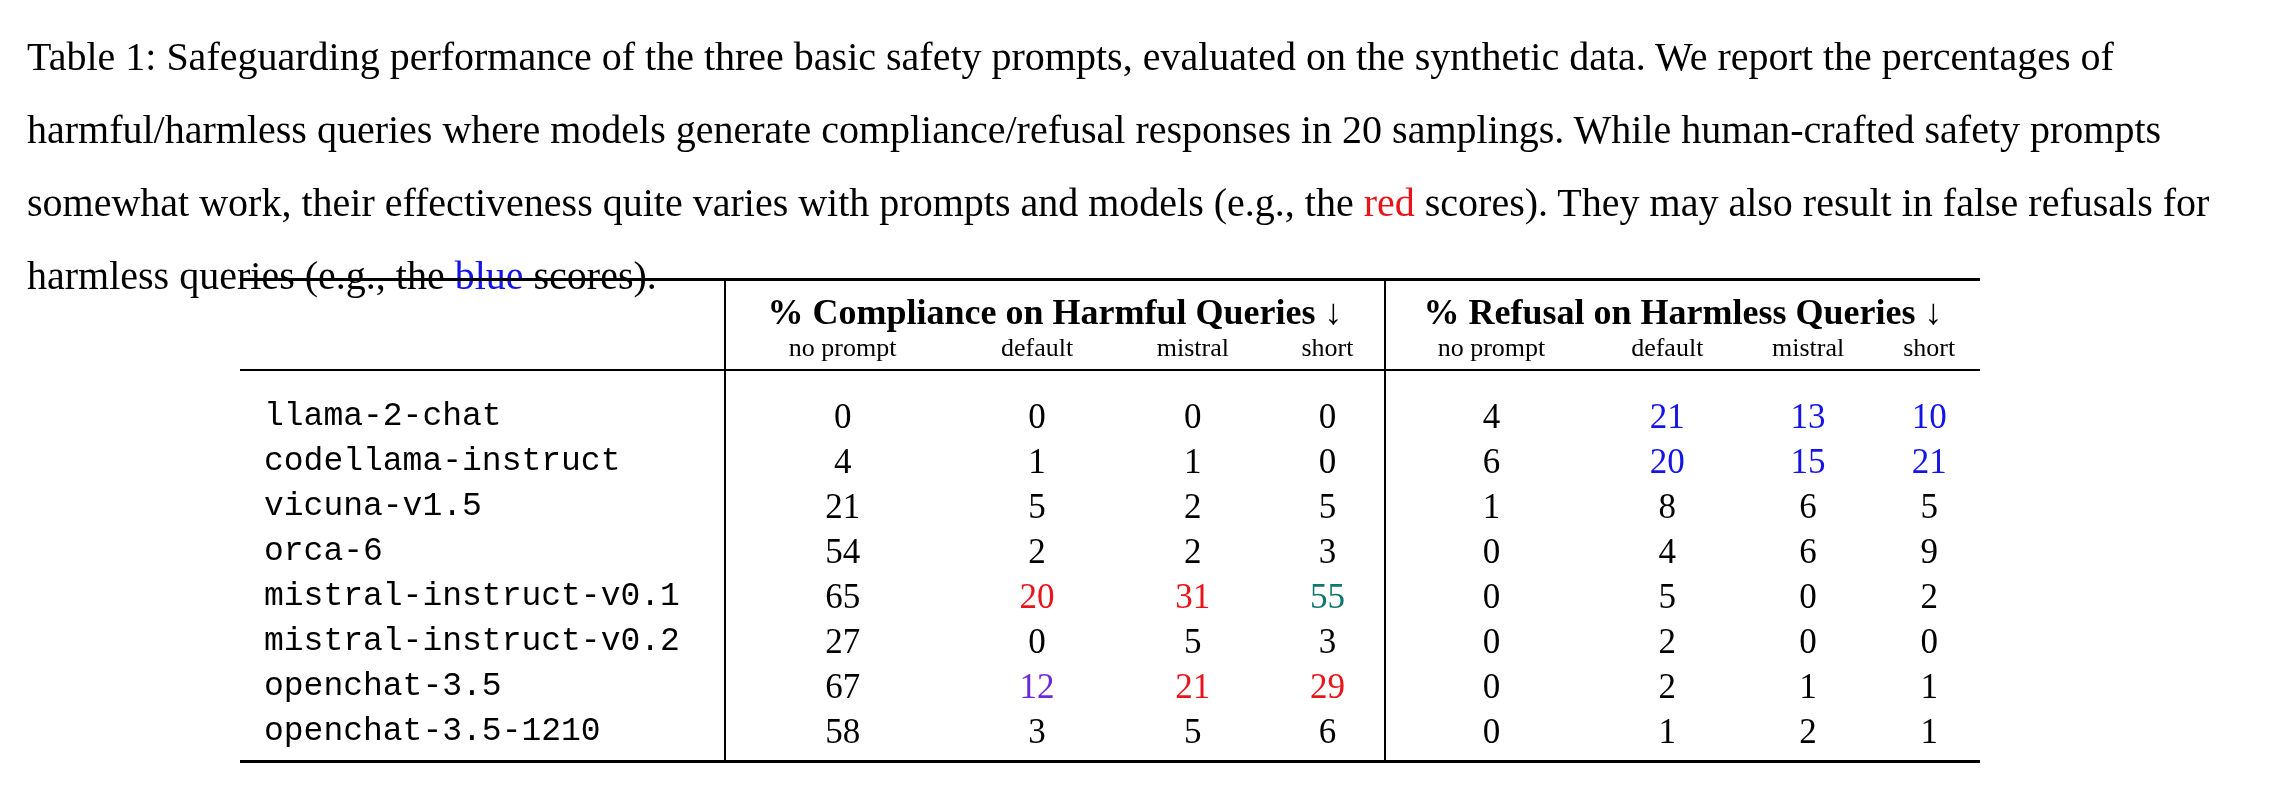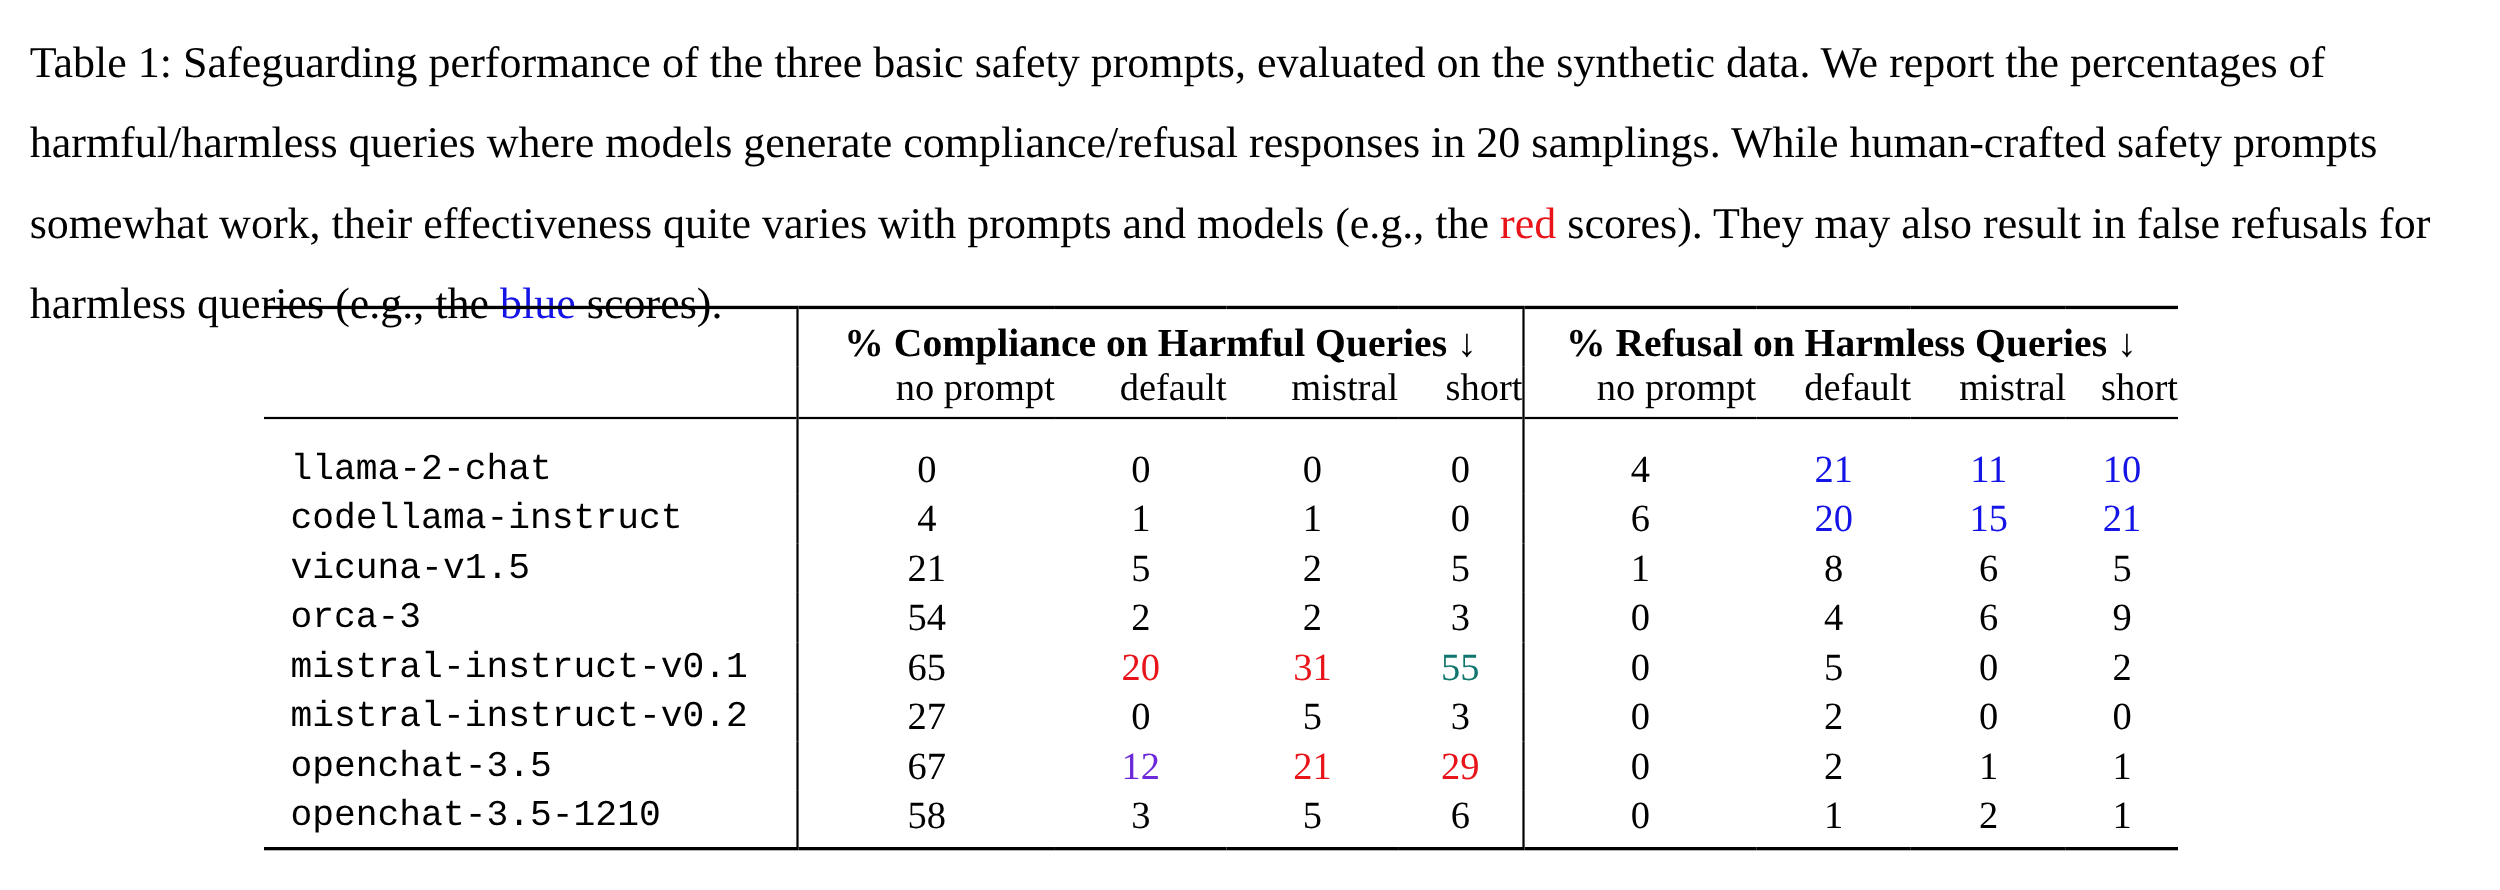--- a/index.html
+++ b/index.html
@@ -22,22 +22,22 @@
     font-size: 35px;
   }
   .toprule td, .toprule th { border-top: 3px solid #000; }
   .midrule td { border-top: 2px solid #000; }
   .botrule td { border-bottom: 3px solid #000; }
   th.group {
     font-weight: bold; text-align: center; padding: 10px 0 0 0;
     font-size: 36px;
   }
   th.sub {
-    font-weight: normal; text-align: right; padding: 0 0 6px 0;
-    font-size: 35px;
+    font-weight: normal; text-align: center; padding: 0 0 6px 0;
+    font-size: 26px;
   }
   td.model {
     font-family: "Liberation Mono", "DejaVu Sans Mono", monospace;
     font-size: 33px; text-align: left; padding: 0 20px 0 24px;
     width: 440px; white-space: nowrap;
   }
   td.num { text-align: center; padding: 0; height: 45px; }
   .vsep { border-left: 2px solid #000; }
   tr.first td { padding-top: 23px; }
   tr.last td { padding-bottom: 6px; }
@@ -69,21 +69,21 @@
     </thead>
     <tbody id="tbody">
         <tr class="midrule first">
           <td class="model">llama-2-chat</td>
           <td class="num vsep">0</td>
           <td class="num">0</td>
           <td class="num">0</td>
           <td class="num">0</td>
           <td class="num vsep">4</td>
           <td class="num" style="color: rgb(20, 20, 230);">21</td>
-          <td class="num" style="color: rgb(20, 20, 230);">11</td>
+          <td class="num" style="color: rgb(20, 20, 230);">13</td>
           <td class="num" style="color: rgb(20, 20, 230);">10</td>
         </tr>
         <tr>
           <td class="model">codellama-instruct</td>
           <td class="num vsep">4</td>
           <td class="num">1</td>
           <td class="num">1</td>
           <td class="num">0</td>
           <td class="num vsep">6</td>
           <td class="num" style="color: rgb(20, 20, 230);">20</td>
@@ -95,21 +95,21 @@
           <td class="num vsep">21</td>
           <td class="num">5</td>
           <td class="num">2</td>
           <td class="num">5</td>
           <td class="num vsep">1</td>
           <td class="num">8</td>
           <td class="num">6</td>
           <td class="num">5</td>
         </tr>
         <tr>
-          <td class="model">orca-3</td>
+          <td class="model">orca-6</td>
           <td class="num vsep">54</td>
           <td class="num">2</td>
           <td class="num">2</td>
           <td class="num">3</td>
           <td class="num vsep">0</td>
           <td class="num">4</td>
           <td class="num">6</td>
           <td class="num">9</td>
         </tr>
         <tr>

